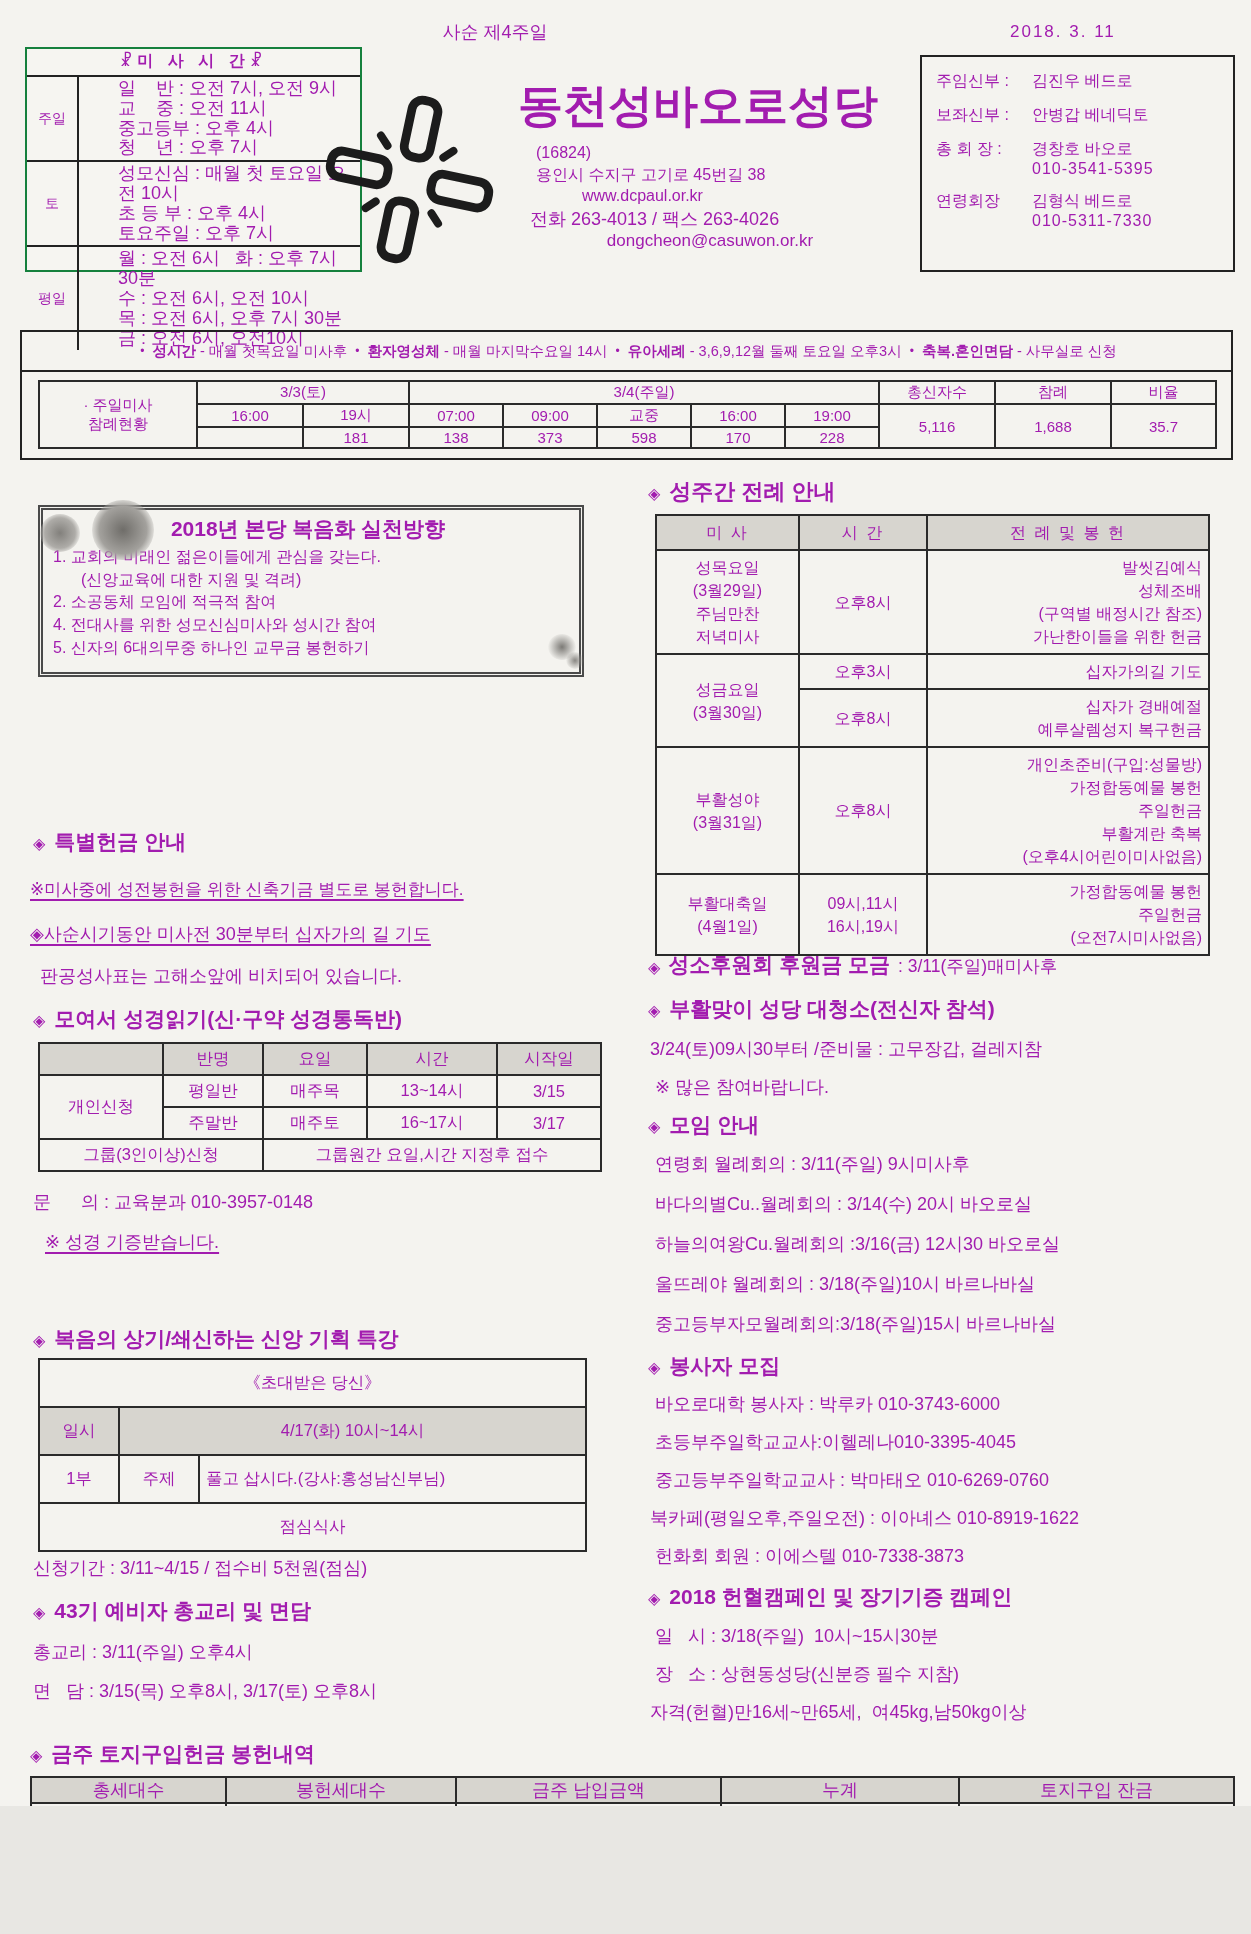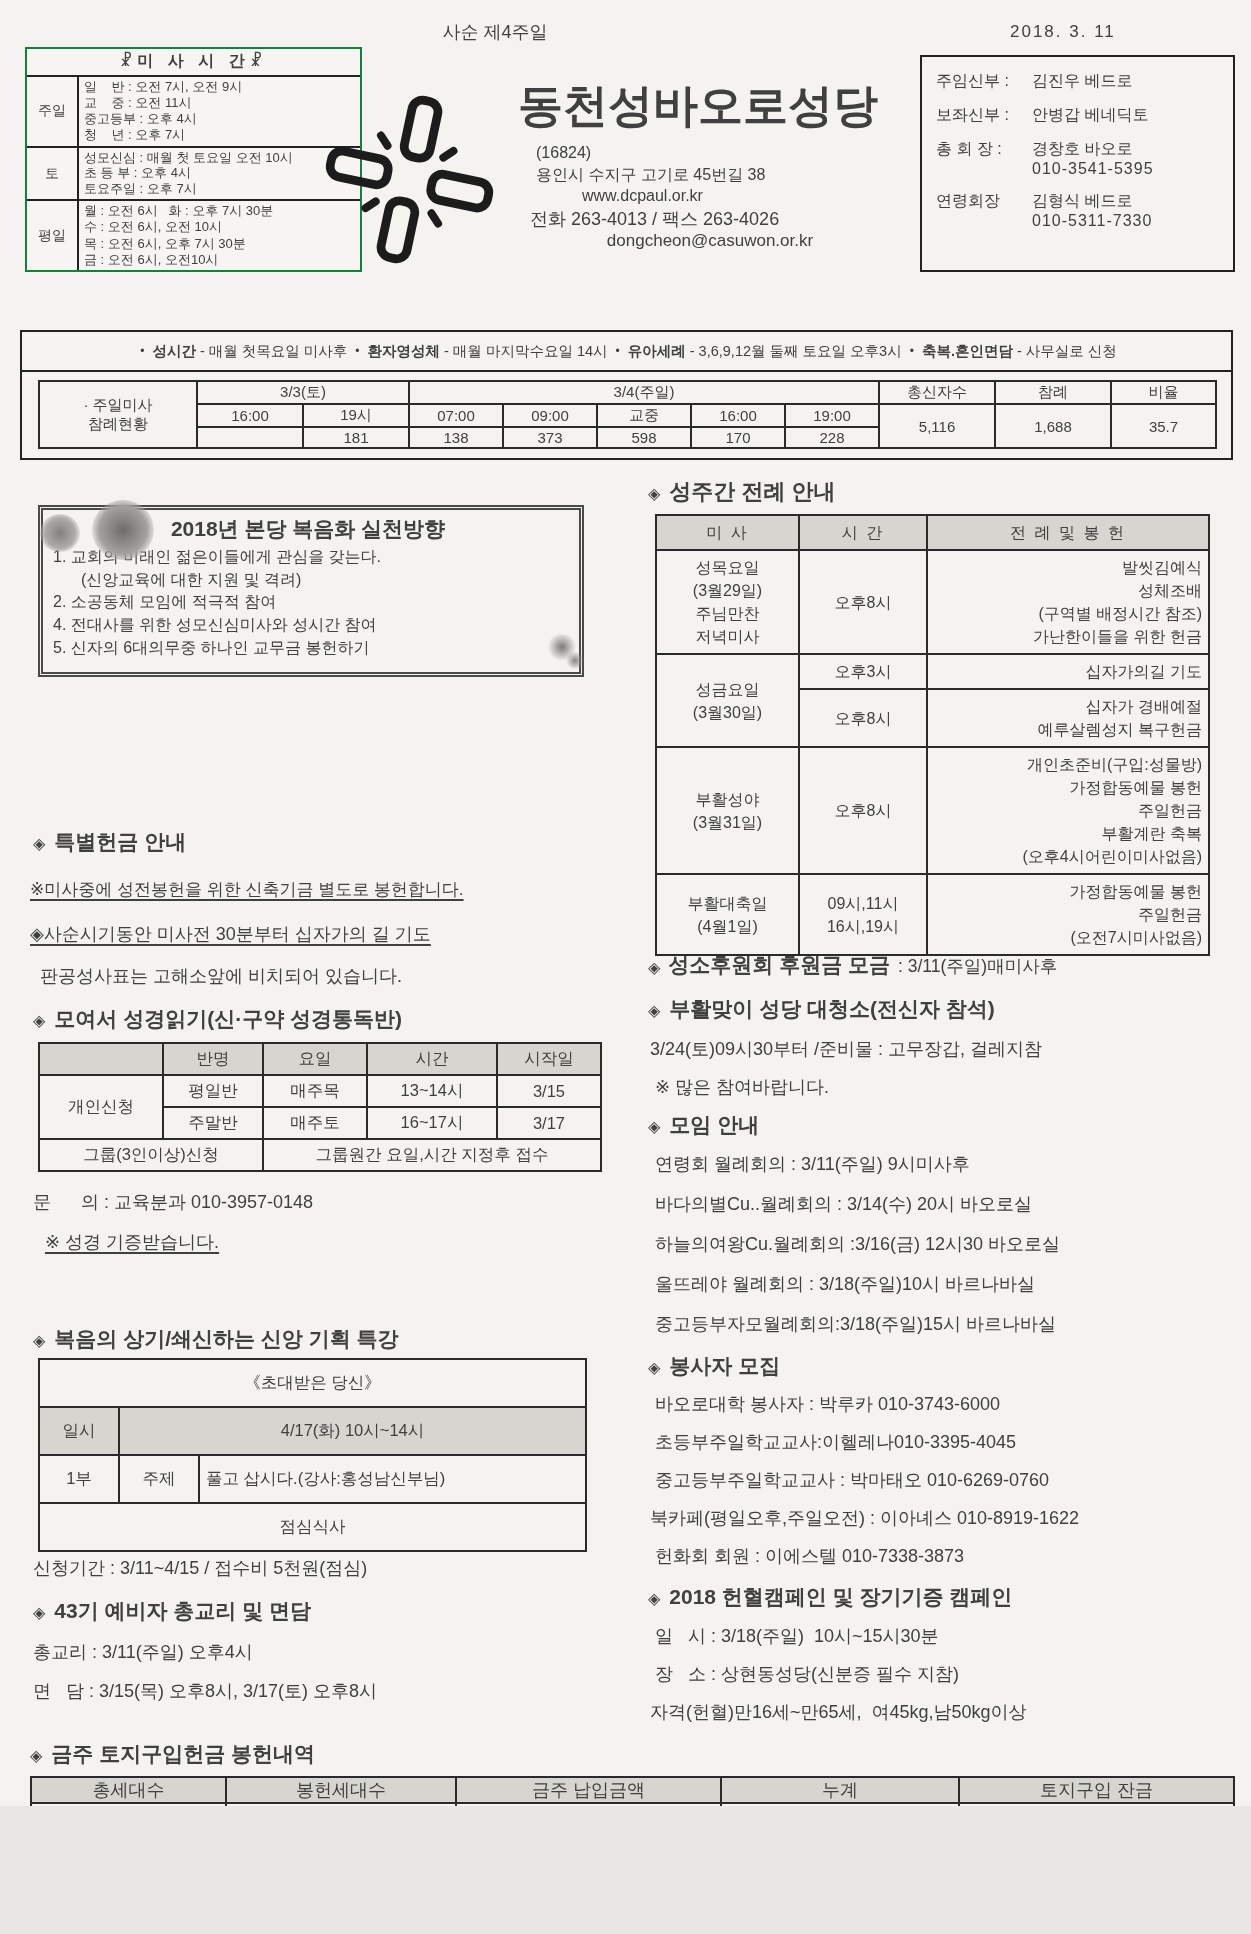--- a/index.html
+++ b/index.html
@@ -1,36 +1,36 @@
 <!DOCTYPE html>
 <html><head>
 <meta charset="utf-8">
 <style>
   html,body{margin:0;padding:0;}
   body{background:#e8e7e3;}
   .page{position:relative;width:1251px;height:1806px;background:#f4f3ef;
-        font-family:"Liberation Sans","DejaVu Sans",sans-serif;color:#404040;overflow:hidden;}
+        font-family:"Liberation Sans","DejaVu Sans",sans-serif;color:#a21caf;overflow:hidden;}
   .ul{text-decoration:underline;text-underline-offset:4px;text-decoration-thickness:1.5px;}
   .b{font-weight:bold;}
 
   
   .tl-center{position:absolute;left:380px;top:20px;width:230px;text-align:center;font-size:18px;}
   .tl-date{position:absolute;left:1010px;top:22px;width:180px;font-size:17px;letter-spacing:2px;}
 
   
   .mass{position:absolute;left:25px;top:47px;width:337px;height:225px;border:2px solid #15803d;
         box-sizing:border-box;display:flex;flex-direction:column;background:#f6f5f1;}
   .mass-title{border-bottom:2px solid #222;text-align:center;font-weight:bold;font-size:16px;
         letter-spacing:5px;padding:2px 0 3px;}
   .mass-row{display:flex;flex:1;border-bottom:2px solid #222;}
   .mass-row:last-child{border-bottom:none;}
   .mass-label{width:50px;border-right:2px solid #222;display:flex;align-items:center;
         justify-content:center;font-size:14px;}
   .mass-lines{flex:1;padding:2px 5px;display:flex;flex-direction:column;justify-content:space-around;}
-  .mass-line{white-space:pre-wrap;font-size:13px;line-height:1.1;}
+  .mass-line{white-space:pre-wrap;font-size:18px;line-height:1.1;margin-left:34px;}
 
   
   .logo{position:absolute;left:312px;top:92px;width:195px;height:175px;}
   .church-name{position:absolute;left:518px;top:76px;width:420px;font-size:45px;font-weight:bold;letter-spacing:0px;}
   .church-addr{position:absolute;left:536px;top:142px;font-size:16px;line-height:1.35;}
   .church-web{margin-left:46px;}
   .church-phone{position:absolute;left:530px;top:207px;width:360px;text-align:left;font-size:18px;}
   .church-email{position:absolute;left:530px;top:231px;width:360px;text-align:center;font-size:17px;}
 
   

